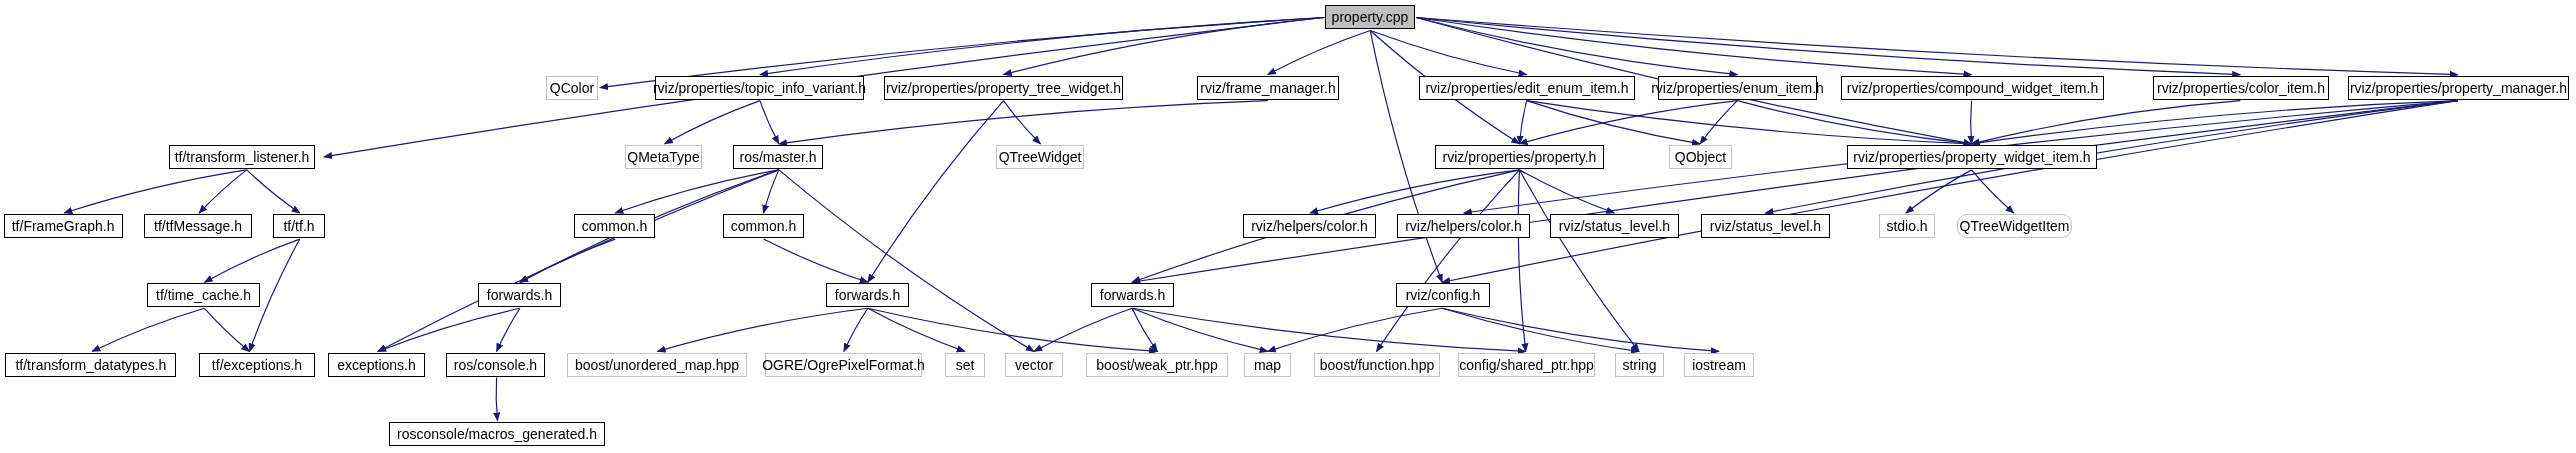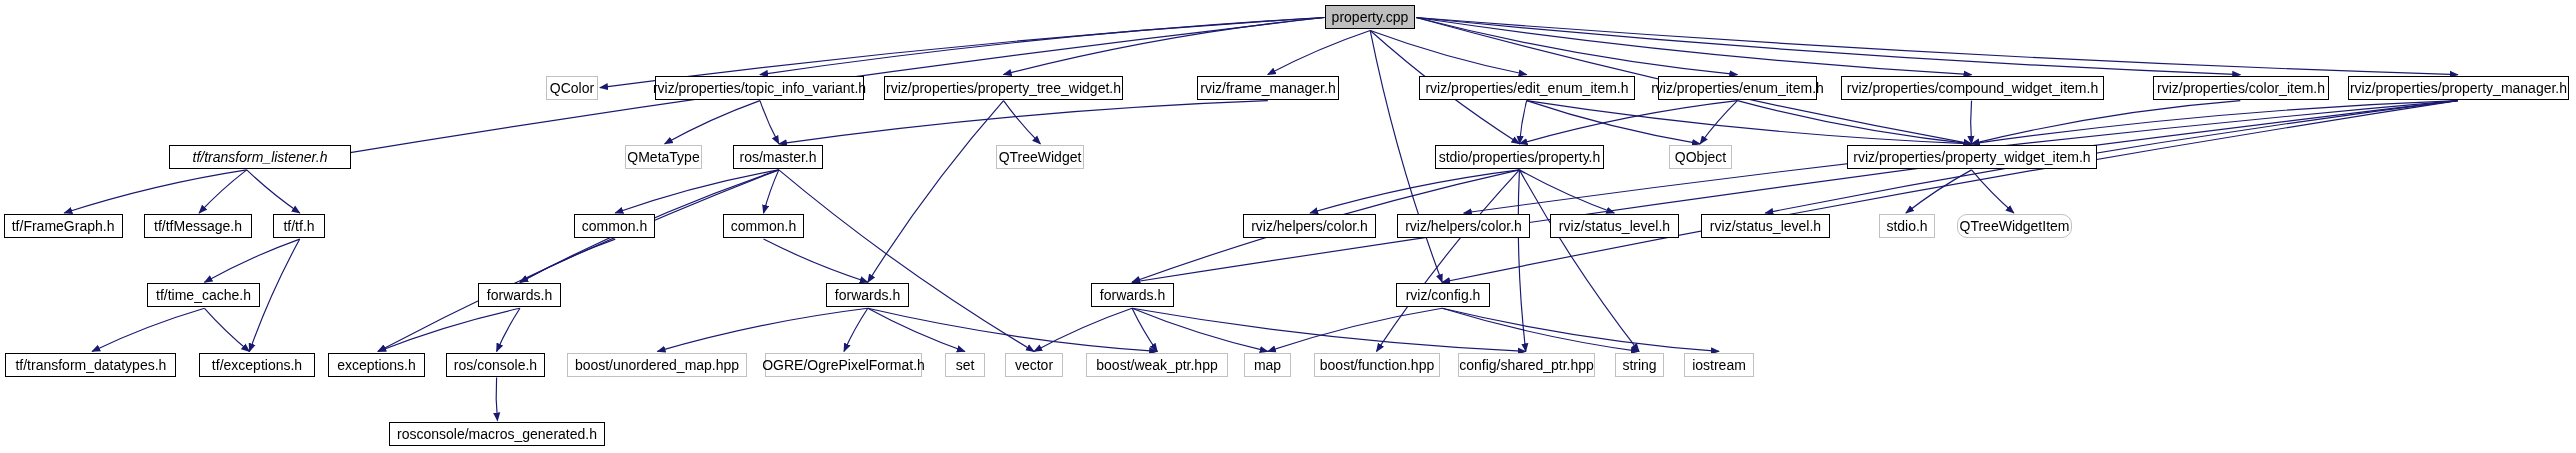--- a/index.html
+++ b/index.html
@@ -109,25 +109,25 @@
       <div class="node root" style="left: 1325px; top: 5.4px; width: 90px; height: 24px; background: rgb(191, 191, 191);">property.cpp</div>
       <div class="node external" style="left: 546px; top: 76px; width: 52px; height: 24px;">QColor</div>
       <div class="node" style="left: 655px; top: 76px; width: 209px; height: 24px;">rviz/properties/topic_info_variant.h</div>
       <div class="node" style="left: 884px; top: 76px; width: 239px; height: 24px;">rviz/properties/property_tree_widget.h</div>
       <div class="node" style="left: 1197px; top: 76px; width: 142px; height: 24px;">rviz/frame_manager.h</div>
       <div class="node" style="left: 1419px; top: 76px; width: 216px; height: 24px;">rviz/properties/edit_enum_item.h</div>
       <div class="node" style="left: 1658px; top: 76px; width: 159px; height: 24px;">rviz/properties/enum_item.h</div>
       <div class="node" style="left: 1841px; top: 76px; width: 263px; height: 24px;">rviz/properties/compound_widget_item.h</div>
       <div class="node" style="left: 2153px; top: 76px; width: 176px; height: 24px;">rviz/properties/color_item.h</div>
       <div class="node" style="left: 2348px; top: 76px; width: 221px; height: 24px;">rviz/properties/property_manager.h</div>
-      <div class="node" style="left: 169px; top: 145px; width: 182px; height: 24px; font-style: italic;">tf/transform_listener.h</div>
+      <div class="node" style="left: 169px; top: 145px; width: 146px; height: 24px;">tf/transform_listener.h</div>
       <div class="node external" style="left: 625px; top: 145px; width: 77px; height: 24px;">QMetaType</div>
       <div class="node" style="left: 733px; top: 145px; width: 90px; height: 24px;">ros/master.h</div>
       <div class="node external" style="left: 996px; top: 145px; width: 88px; height: 24px;">QTreeWidget</div>
-      <div class="node" style="left: 1435px; top: 145px; width: 169px; height: 24px;">stdio/properties/property.h</div>
+      <div class="node" style="left: 1435px; top: 145px; width: 169px; height: 24px;">rviz/properties/property.h</div>
       <div class="node external" style="left: 1669px; top: 145px; width: 63px; height: 24px;">QObject</div>
       <div class="node" style="left: 1847px; top: 145px; width: 250px; height: 24px;">rviz/properties/property_widget_item.h</div>
       <div class="node" style="left: 3.6px; top: 214px; width: 119px; height: 24px;">tf/FrameGraph.h</div>
       <div class="node" style="left: 144px; top: 214px; width: 108px; height: 24px;">tf/tfMessage.h</div>
       <div class="node" style="left: 273px; top: 214px; width: 52px; height: 24px;">tf/tf.h</div>
       <div class="node" style="left: 574px; top: 214px; width: 81px; height: 24px;">common.h</div>
       <div class="node" style="left: 723px; top: 214px; width: 81px; height: 24px;">common.h</div>
       <div class="node" style="left: 1243px; top: 214px; width: 133px; height: 24px;">rviz/helpers/color.h</div>
       <div class="node" style="left: 1397px; top: 214px; width: 133px; height: 24px;">rviz/helpers/color.h</div>
       <div class="node" style="left: 1550px; top: 214px; width: 129px; height: 24px;">rviz/status_level.h</div>

